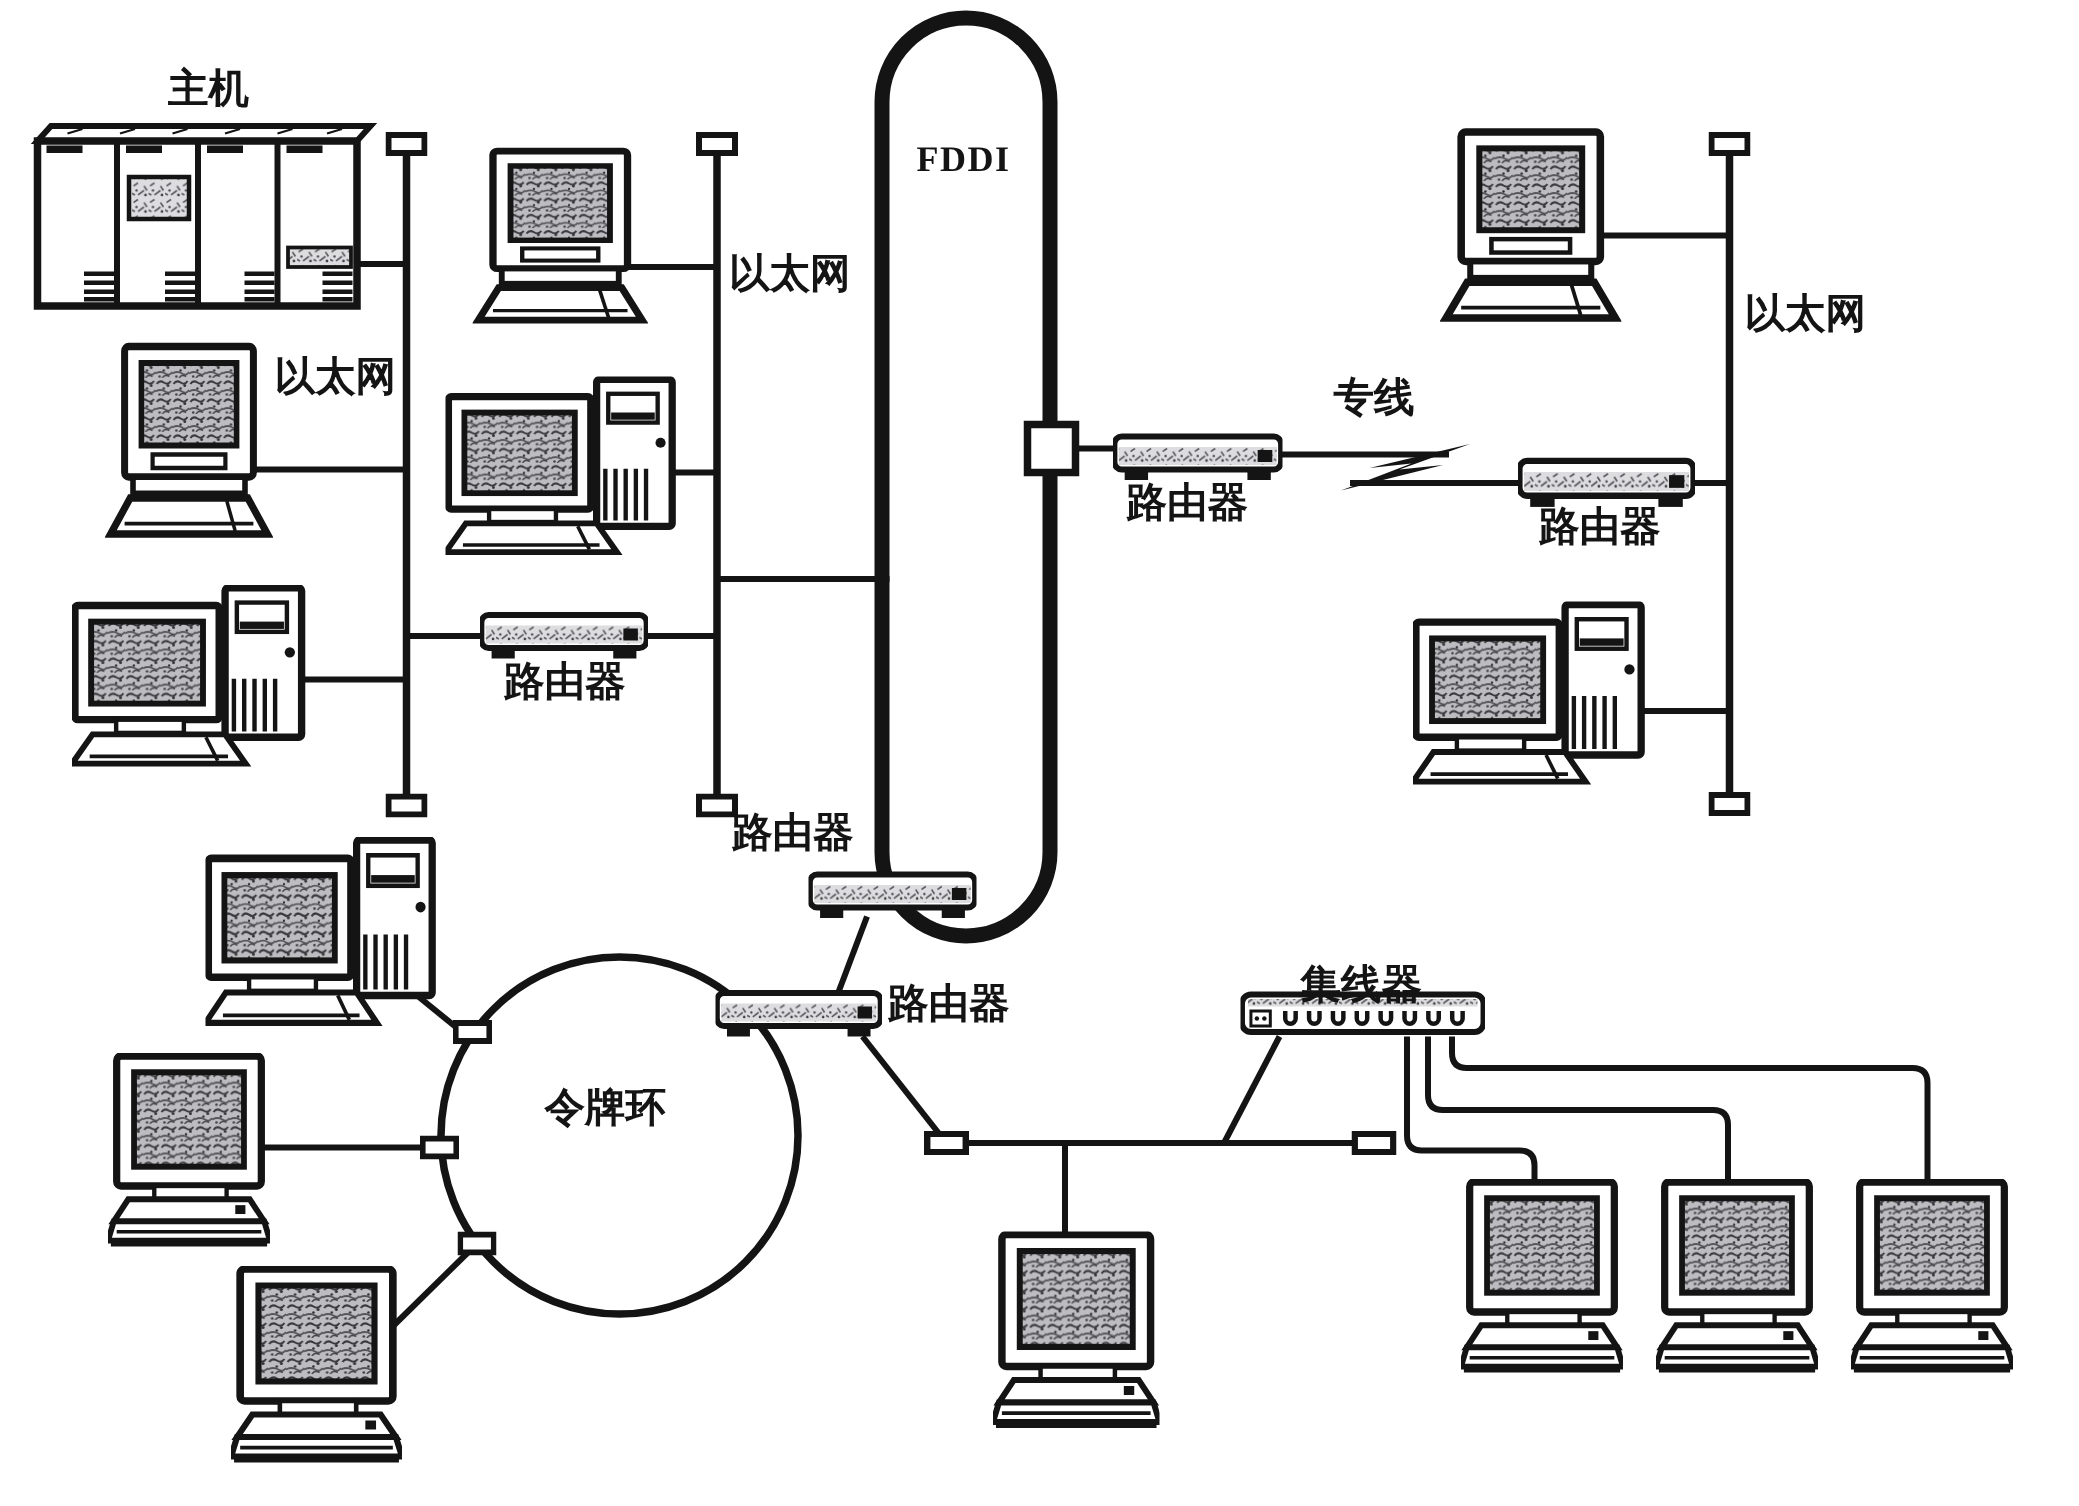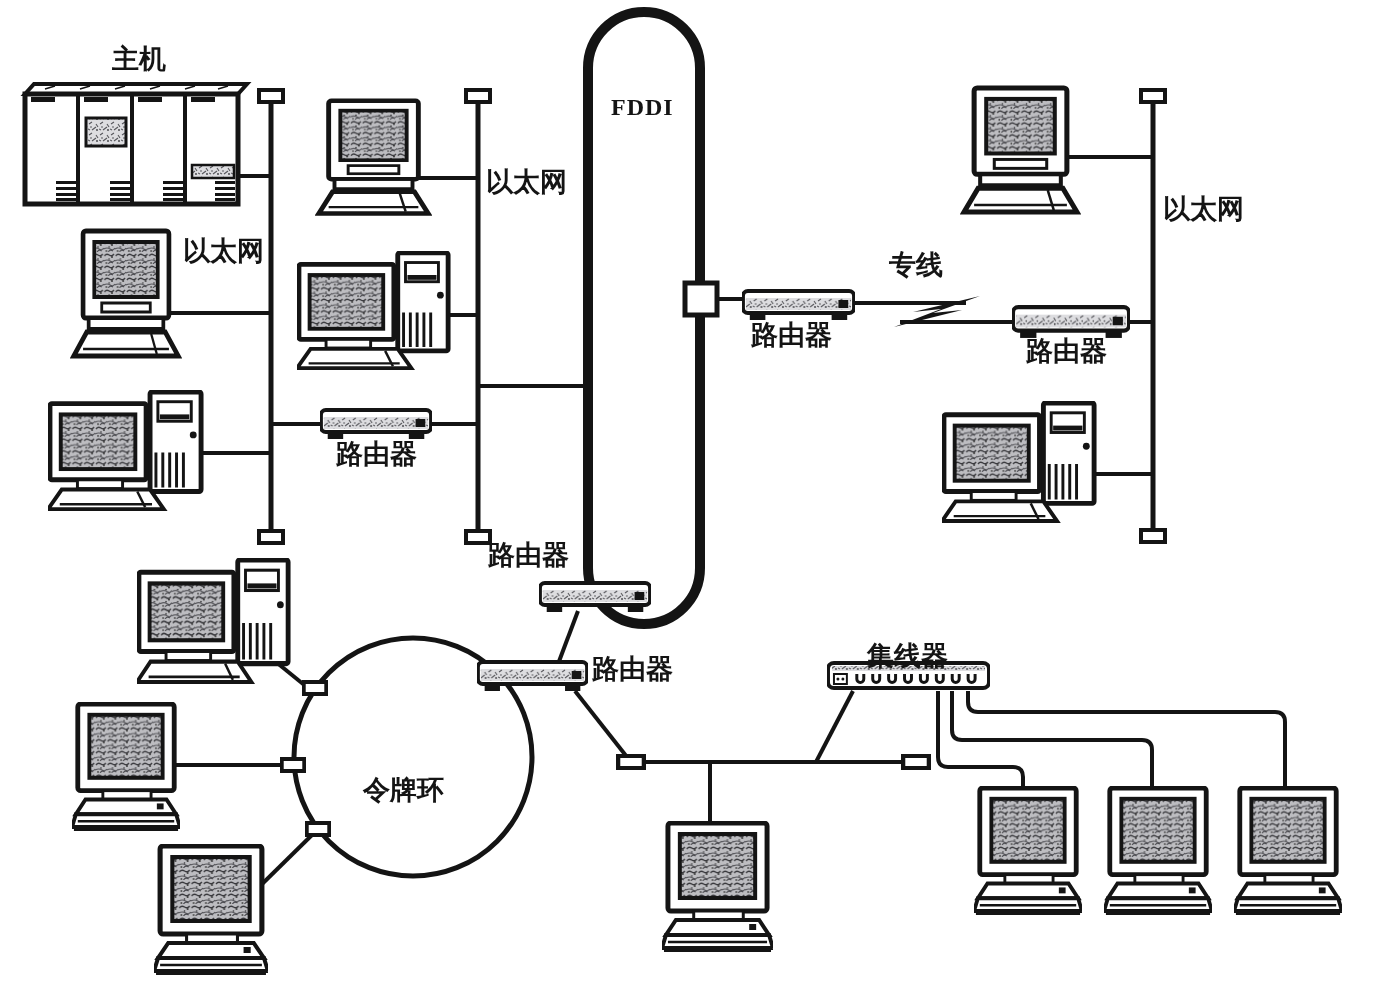--- a/index.html
+++ b/index.html
@@ -240,15 +240,15 @@
   <div class="lbl" style="left:183px; top:237px;">以太网</div>
   <div class="lbl" style="left:486px; top:168px;">以太网</div>
   <div class="lbl" style="left:1163px;top:195px;">以太网</div>
   <div class="lbl lbl--latin" style="left:611px; top:94px;">FDDI</div>
   <div class="lbl" style="left:336px; top:440px;">路由器</div>
   <div class="lbl" style="left:751px; top:321px;">路由器</div>
   <div class="lbl" style="left:1026px;top:337px;">路由器</div>
   <div class="lbl" style="left:488px; top:541px;">路由器</div>
   <div class="lbl" style="left:592px; top:655px;">路由器</div>
   <div class="lbl" style="left:889px; top:251px;">专线</div>
-  <div class="lbl" style="left:363px; top:776px;">令牌环</div>
+  <div class="lbl" style="left:363px; top:724px;">令牌环</div>
   <div class="lbl" style="left:867px; top:642px;">集线器</div>
 </div>
 
 </body></html>

